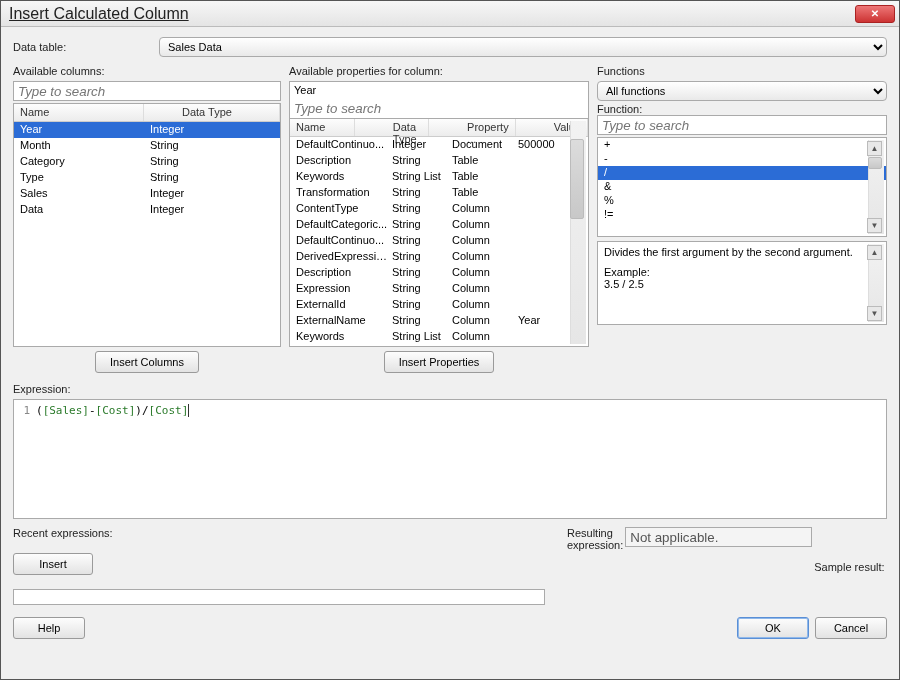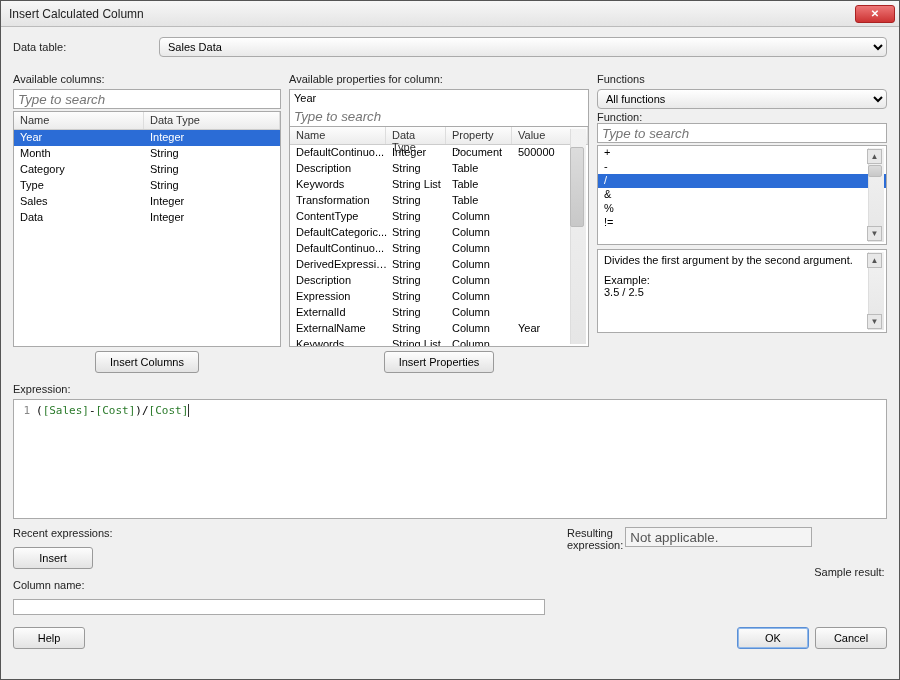--- a/index.html
+++ b/index.html
@@ -1,51 +1,51 @@
 <!DOCTYPE html>
 <html><head>
 <meta charset="utf-8">
 <style>
   * { box-sizing: border-box; margin: 0; padding: 0; }
   body { font-family: "Segoe UI", Tahoma, sans-serif; font-size: 11px; background: #fff; overflow: hidden; }
   .window { width: 900px; height: 680px; border: 1px solid #555; display: flex; flex-direction: column; background: #f0f0f0; }
   .titlebar { height: 26px; background: linear-gradient(#f7f7f7,#e4e4e4); border-bottom: 1px solid #bbb; display: flex; align-items: center; padding: 0 4px 0 8px; }
-  .titlebar-title { flex: 1; font-size: 12px; color: #222; }
+  .titlebar-title { flex: 1; font-size: 16px; color: #222; text-decoration: underline; }
   .close-btn { width: 40px; height: 18px; background: linear-gradient(#e77,#c33); border: 1px solid #a22; border-radius: 3px; display:flex; align-items:center; justify-content:center; color:#fff; font-weight:bold; font-size:10px; cursor:pointer; }
   .body { flex:1; padding: 10px 12px 8px 12px; display:flex; flex-direction:column; gap:4px; }
   .row { display:flex; align-items:center; gap:8px; }
   .label { color:#222; }
   select, input[type=text] { font-family: inherit; font-size:11px; }
   .combo { flex:1; height:20px; border:1px solid #aaa; background:linear-gradient(#fff,#e9e9e9); padding:0 4px; border-radius:4px; }
   .three-col { display:flex; gap:8px; margin-top:4px; height: 308px; }
-  .panel { display:flex; flex-direction:column;margin-top:8px; }
+  .panel { display:flex; flex-direction:column; }
   .panel .hdr { height:16px; }
   .col1 { width: 268px; }
   .col2 { width: 300px; }
   .col3 { flex:1; }
   .searchbox { height:20px; border:1px solid #aaa; background:#fff; color:#888; padding:2px 4px; width:100%; font-style:italic; }
   .listbox { border:1px solid #aaa; background:#fff; flex:1; overflow:hidden; position:relative; }
-  .thead { display:flex; height:18px; background:linear-gradient(#fdfdfd,#ececec); border-bottom:1px solid #ccc; }
+  .thead { display:flex; height:18px; background:linear-gradient(#fdfdfd,#ececec); border-bottom:1px solid #ccc;gap:32px; }
   .th { padding:2px 6px; border-right:1px solid #ddd; color:#333; }
   .tbody { overflow:auto; position:absolute; top:18px; bottom:0; left:0; right:0; }
   .tr { display:flex; height:16px; padding:1px 0 0 6px; cursor:default; }
   .tr.selected { background:#2b6cd6; color:#fff; }
   .td { overflow:hidden; text-overflow:ellipsis; white-space:nowrap; padding-right:4px; }
   .btn { height:22px; padding: 0 14px; border:1px solid #9a9a9a; background:linear-gradient(#fdfdfd,#e3e3e3); border-radius:3px; cursor:pointer; font-size:11px; }
   .btn.primary { border-color:#5a8fd6; box-shadow:0 0 0 1px #8fb8ea inset; }
   .btn-row { display:flex; justify-content:center; margin-top:4px; }
   .expr-label { margin-top:6px; }
   .expr-box { border:1px solid #aaa; background:#fff; padding:4px; height:120px; font-family: Consolas, monospace; font-size:11px; overflow:auto; }
   .gutter { display:inline-block; width:12px; color:#888; text-align:right; margin-right:6px; }
   .tok-paren { color:#000; }
   .tok-col { color:#2a7a2a; }
   .tok-op { color:#000; }
   .caret { border-right:1px solid #333; }
   .lower { display:flex; gap:22px; margin-top:4px; }
-  .lower-left { flex:1; display:flex; flex-direction:column; gap:8px;justify-content:space-between; }
+  .lower-left { flex:1; display:flex; flex-direction:column; gap:14px;justify-content:space-between; }
   .lower-right { width:320px; display:flex; flex-direction:row; gap:2px; }
   .inline { display:flex; gap:6px; align-items:center; }
   .wide-input { flex:1; height:20px; border:1px solid #aaa; padding:1px 4px; background:#fff; }
   .ro { background:#f4f4f4; color:#555; }
   .footer { display:flex; justify-content:space-between; align-items:center; margin-top:8px; }
   .footer-right { display:flex; gap:6px; }
   .func-list { border:1px solid #aaa; background:#fff; height:100px; overflow:auto; position:relative; }
   .func-item { padding:0 6px; height:14px; cursor:default; }
   .func-item.selected { background:#2b6cd6; color:#fff; }
   .desc-box { border:1px solid #aaa; background:#fff; padding:4px 6px; height:84px; margin-top:4px; overflow:auto; position:relative; }
@@ -252,21 +252,20 @@
     <div class="expr-box">
       <span class="gutter">1</span><span class="tok-paren">(</span><span class="tok-col">[Sales]</span><span class="tok-op">-</span><span class="tok-col">[Cost]</span><span class="tok-paren">)</span><span class="tok-op">/</span><span class="tok-col caret">[Cost]</span>
     </div>
 
     <div class="lower">
       <div class="lower-left">
         <div class="label">Recent expressions:</div>
         <div class="inline">
           <button class="btn" style="width:80px">Insert</button>
         </div>
-        <div class="label" style="margin-top:2px">Column name:</div>
         <input class="wide-input" type="text" value="" style="">
       </div>
       <div class="lower-right">
         <div class="label">Resulting expression:</div>
         <input class="wide-input ro" readonly="" value="Not applicable." style="">
         <div class="inline" style="margin-top:2px">
           <div style="width:110px">
             <div class="label">Sample result:</div>
           </div>
           <div style="flex:1">

